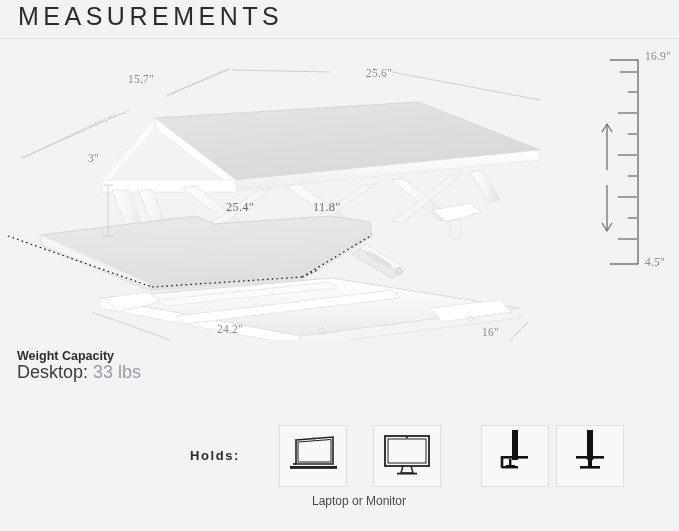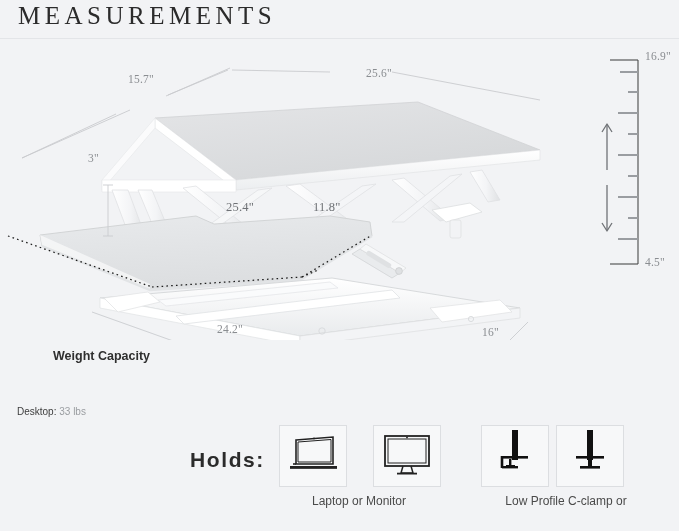--- a/index.html
+++ b/index.html
@@ -13,21 +13,21 @@
   }
   #root{position:absolute;inset:0;}
 
   
   .page-title{
     position:absolute;left:18px;top:2px;
     font-size:25px;
     letter-spacing:4.5px;
     font-weight:400;
     color:#2b2b2b;
-    font-family:Liberation Serif, serif;
+    font-family:Liberation Sans, sans-serif;
   }
   .header-rule{
     position:absolute;left:0;top:38px;width:679px;height:1px;
     background:#e3e5e8;
   }
 
   
   .stage{position:absolute;left:0;top:40px;width:679px;height:300px;}
   .stage svg{display:block;}
 
@@ -37,28 +37,28 @@
     font-size:11.5px;
     color:#8a8d91;
     font-family:"Liberation Serif", serif;
     white-space:nowrap;
     letter-spacing:.2px;
   }
   .dim.dark{color:#6f7276;}
 
   
   .weight-block{position:absolute;left:17px;top:348px;line-height:16px;}
-  .weight-title{font-size:12.5px;font-weight:bold;color:#2f2f2f;display:block;margin-left:36px;}
-  .weight-row{font-size:10px;display:block;color:#9a9da1;margin-top:40px;}
+  .weight-title{font-size:12.5px;font-weight:bold;color:#2f2f2f;display:block;}
+  .weight-row{font-size:18px;display:block;color:#9a9da1;}
   .weight-row b{font-weight:normal;color:#3d3d3d;}
 
   
   .holds-label{
     position:absolute;left:190px;top:448px;
-    font-size:21px;font-weight:bold;letter-spacing:1.6px;color:#2b2b2b;
+    font-size:13px;font-weight:bold;letter-spacing:1.6px;color:#2b2b2b;
   }
   .icon-box{
     position:absolute;
     width:68px;height:62px;
     border:1px solid #dcdee1;
     background:#f7f8f9;
     box-sizing:border-box;
   }
   .icon-box svg{display:block;margin:0 auto;}
   .cap{
@@ -296,15 +296,14 @@
 
   <div class="icon-box" style="left:556px;top:425px;">
     <svg width="56" height="54" viewBox="0 0 56 54">
       <rect x="25" y="4" width="6" height="30" fill="#111"></rect>
       <rect x="14" y="30" width="28" height="2.6" fill="#111"></rect>
       <rect x="26" y="32" width="4" height="10" fill="#111"></rect>
       <rect x="18" y="40" width="20" height="2.6" fill="#111"></rect>
     </svg>
   </div>
 
-  <span class="cap" style="left:468px;top:494px;width:196px;">Low Profile C-clamp or</span>
 
 </div>
 
 </body></html>

